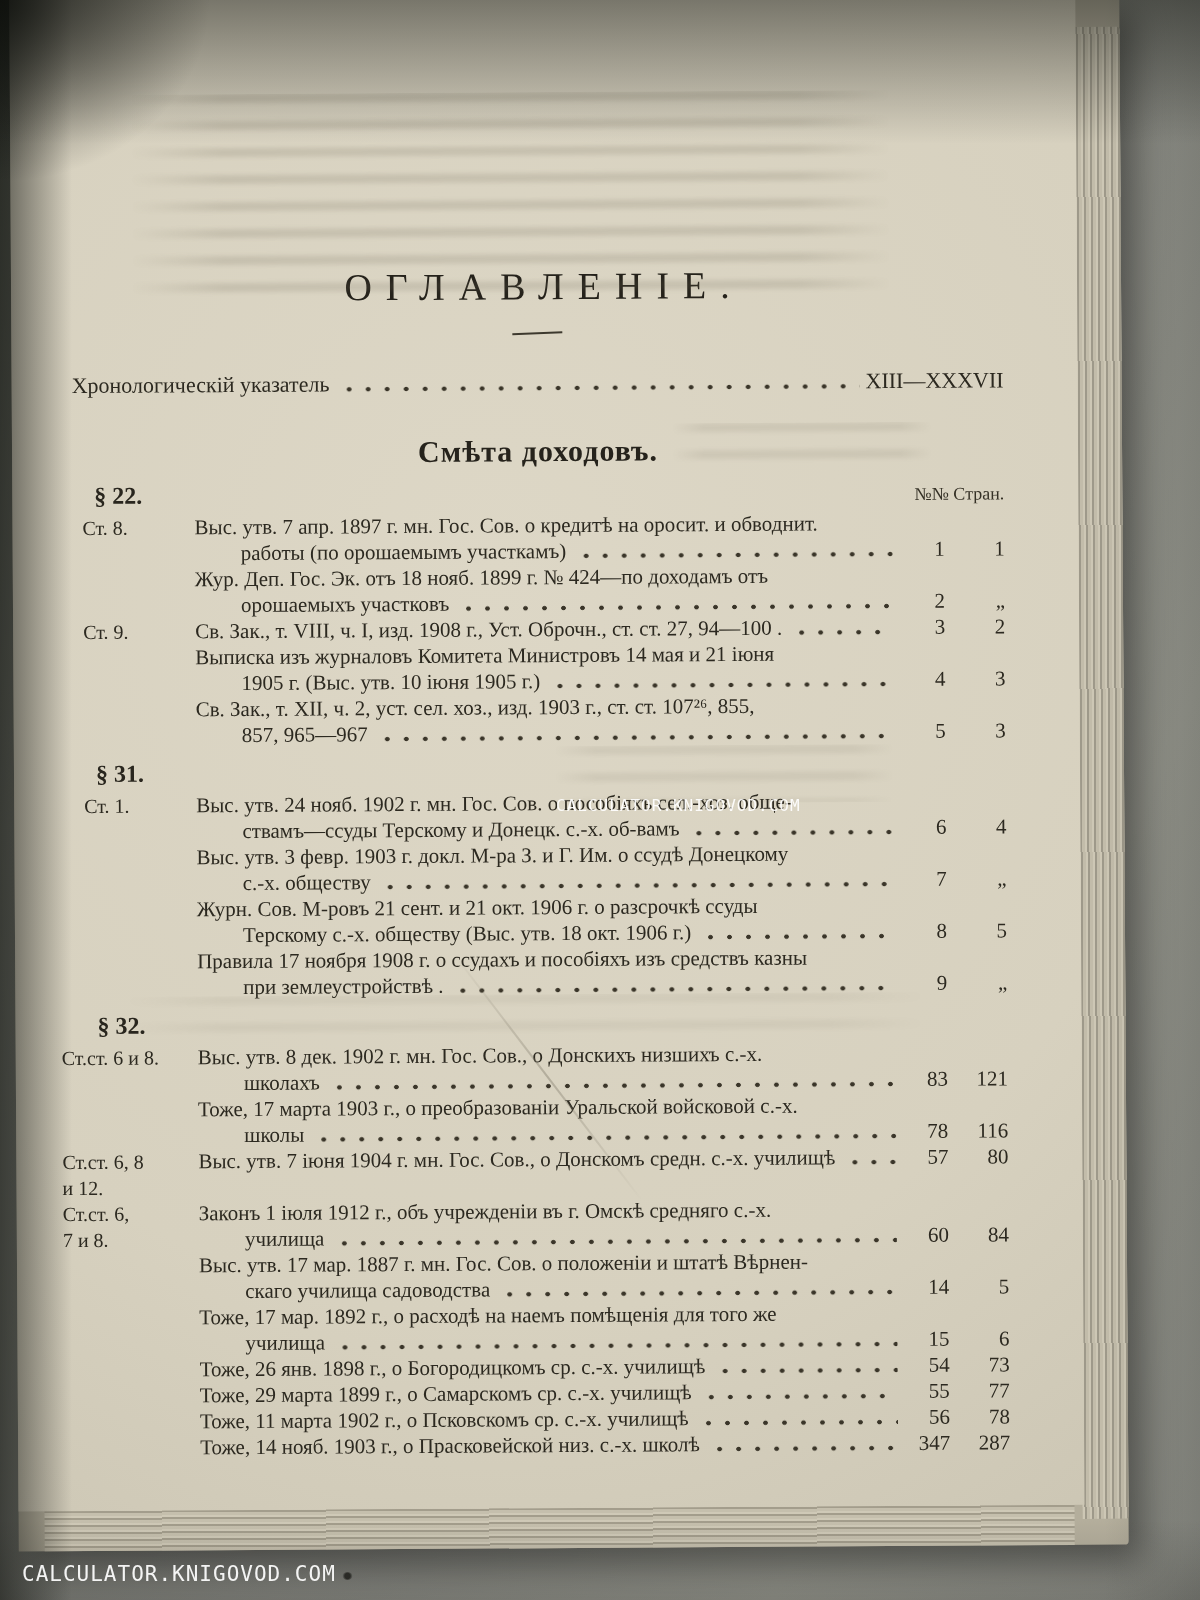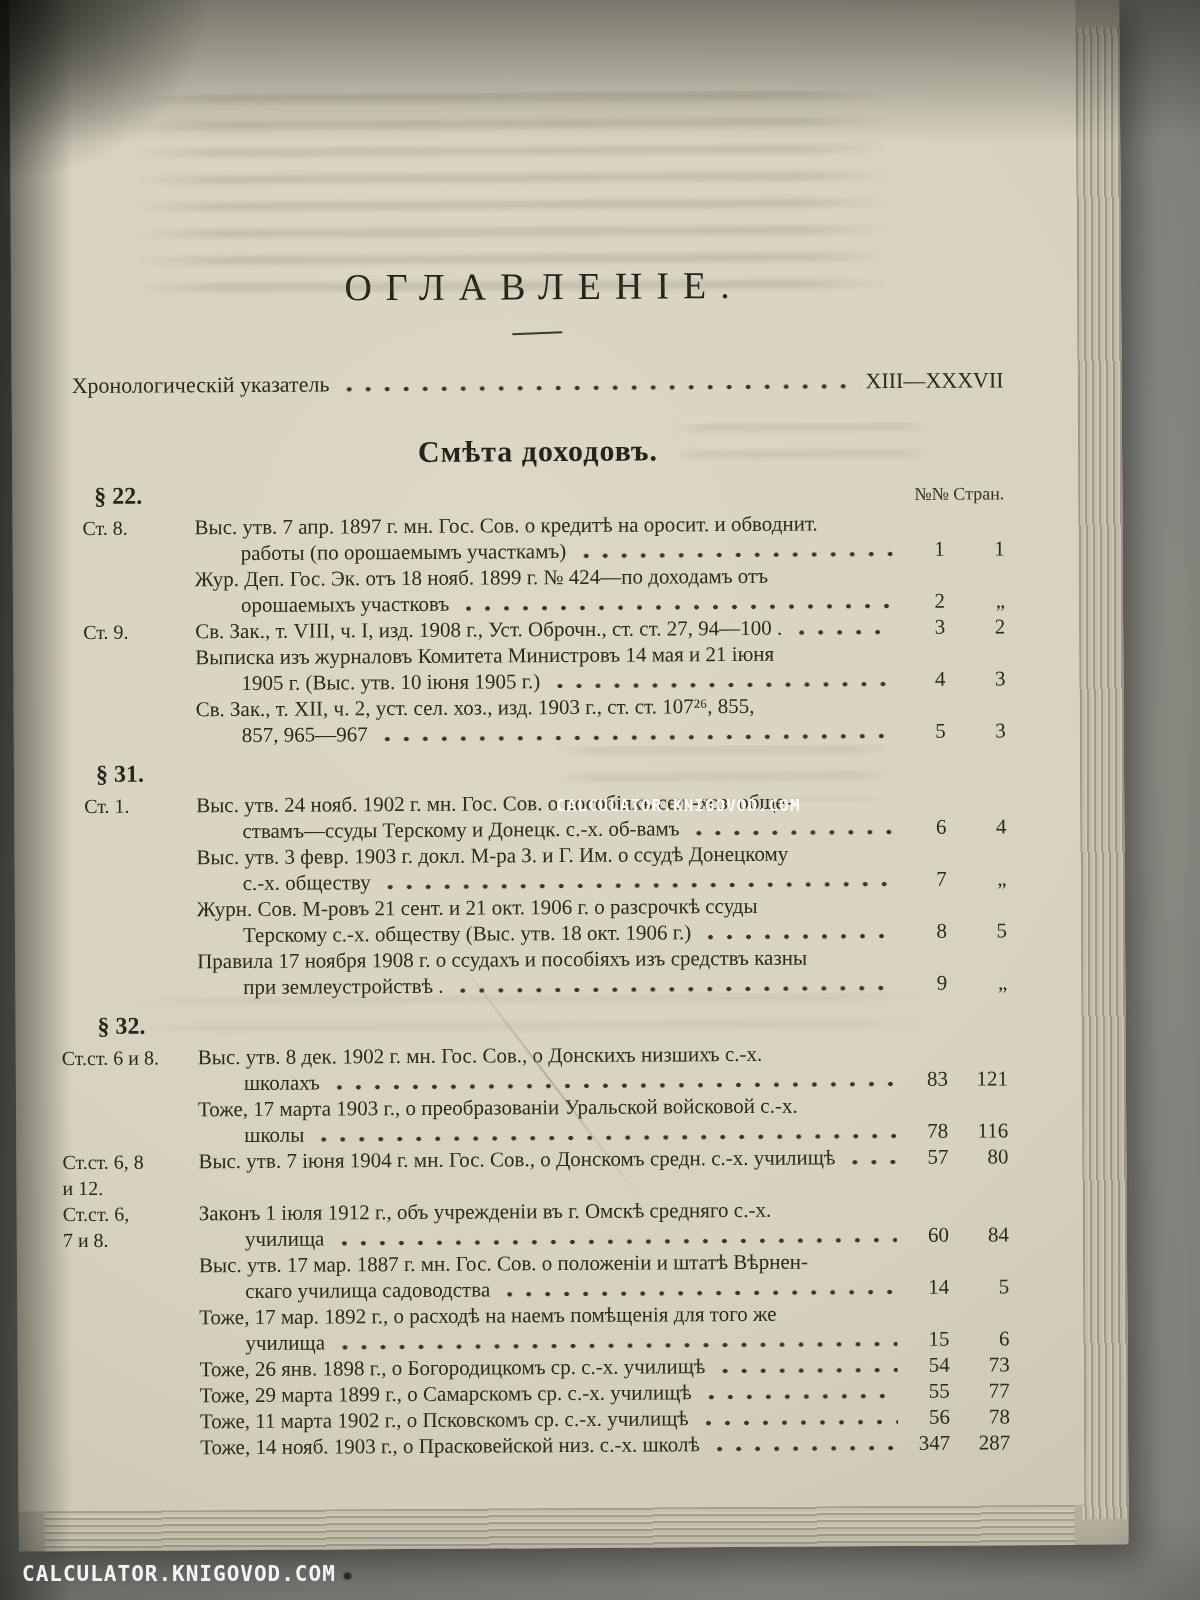--- a/index.html
+++ b/index.html
@@ -80,21 +80,21 @@
   .vignette{position:absolute;inset:0;pointer-events:none;z-index:5;
     background:
       radial-gradient(300px 260px at 0% 0%,rgba(10,12,9,.78),rgba(10,12,9,0) 70%),
       linear-gradient(to bottom,rgba(25,27,22,.5),rgba(25,27,22,0) 9%),
       linear-gradient(to right,rgba(18,20,16,.6),rgba(18,20,16,0) 6%),
       linear-gradient(to left,rgba(40,42,38,.18),rgba(0,0,0,0) 8%),
       linear-gradient(to top,rgba(32,32,30,.2),rgba(0,0,0,0) 5%);
   }
   
   .wm{position:absolute;z-index:6;font-family:"DejaVu Sans Mono","Liberation Mono",monospace;
-      color:rgba(255,255,255,.93);letter-spacing:1px;font-weight:bold;}
+      color:rgba(255,255,255,.93);letter-spacing:1px;}
   .wm-mid{left:556px;top:796px;font-size:16px;}
   .wm-bottom{left:22px;top:1562px;font-size:21px;}
 </style>
 </head>
 <body>
 
 <div class="scene">
   <div class="book">
     <div class="stack-right"></div>
     <div class="stack-bottom"></div>

